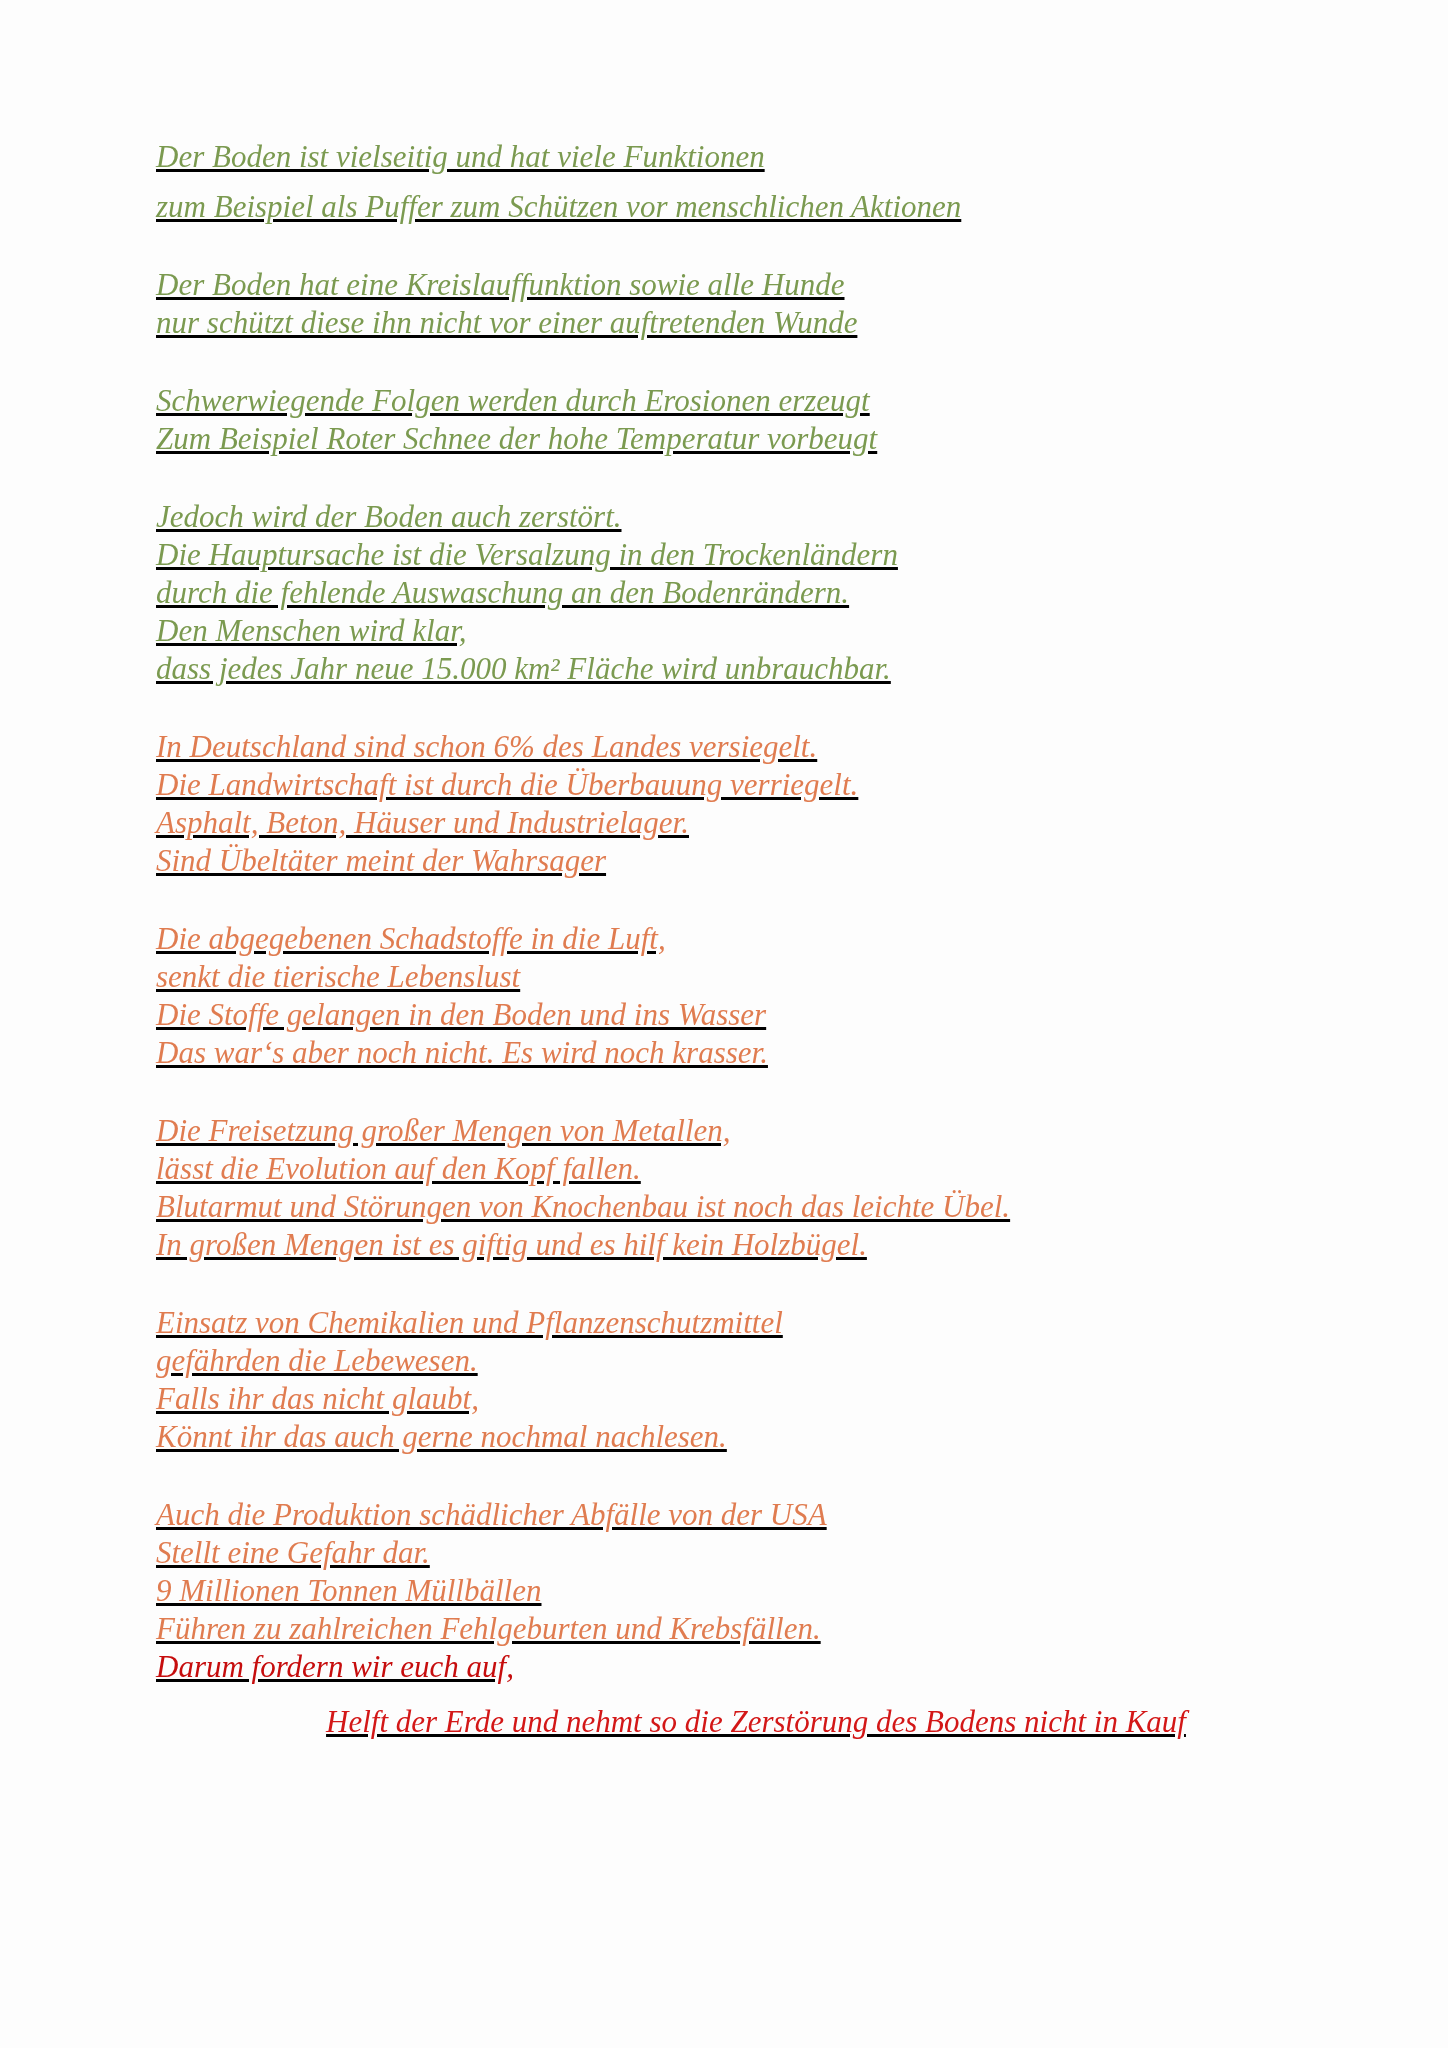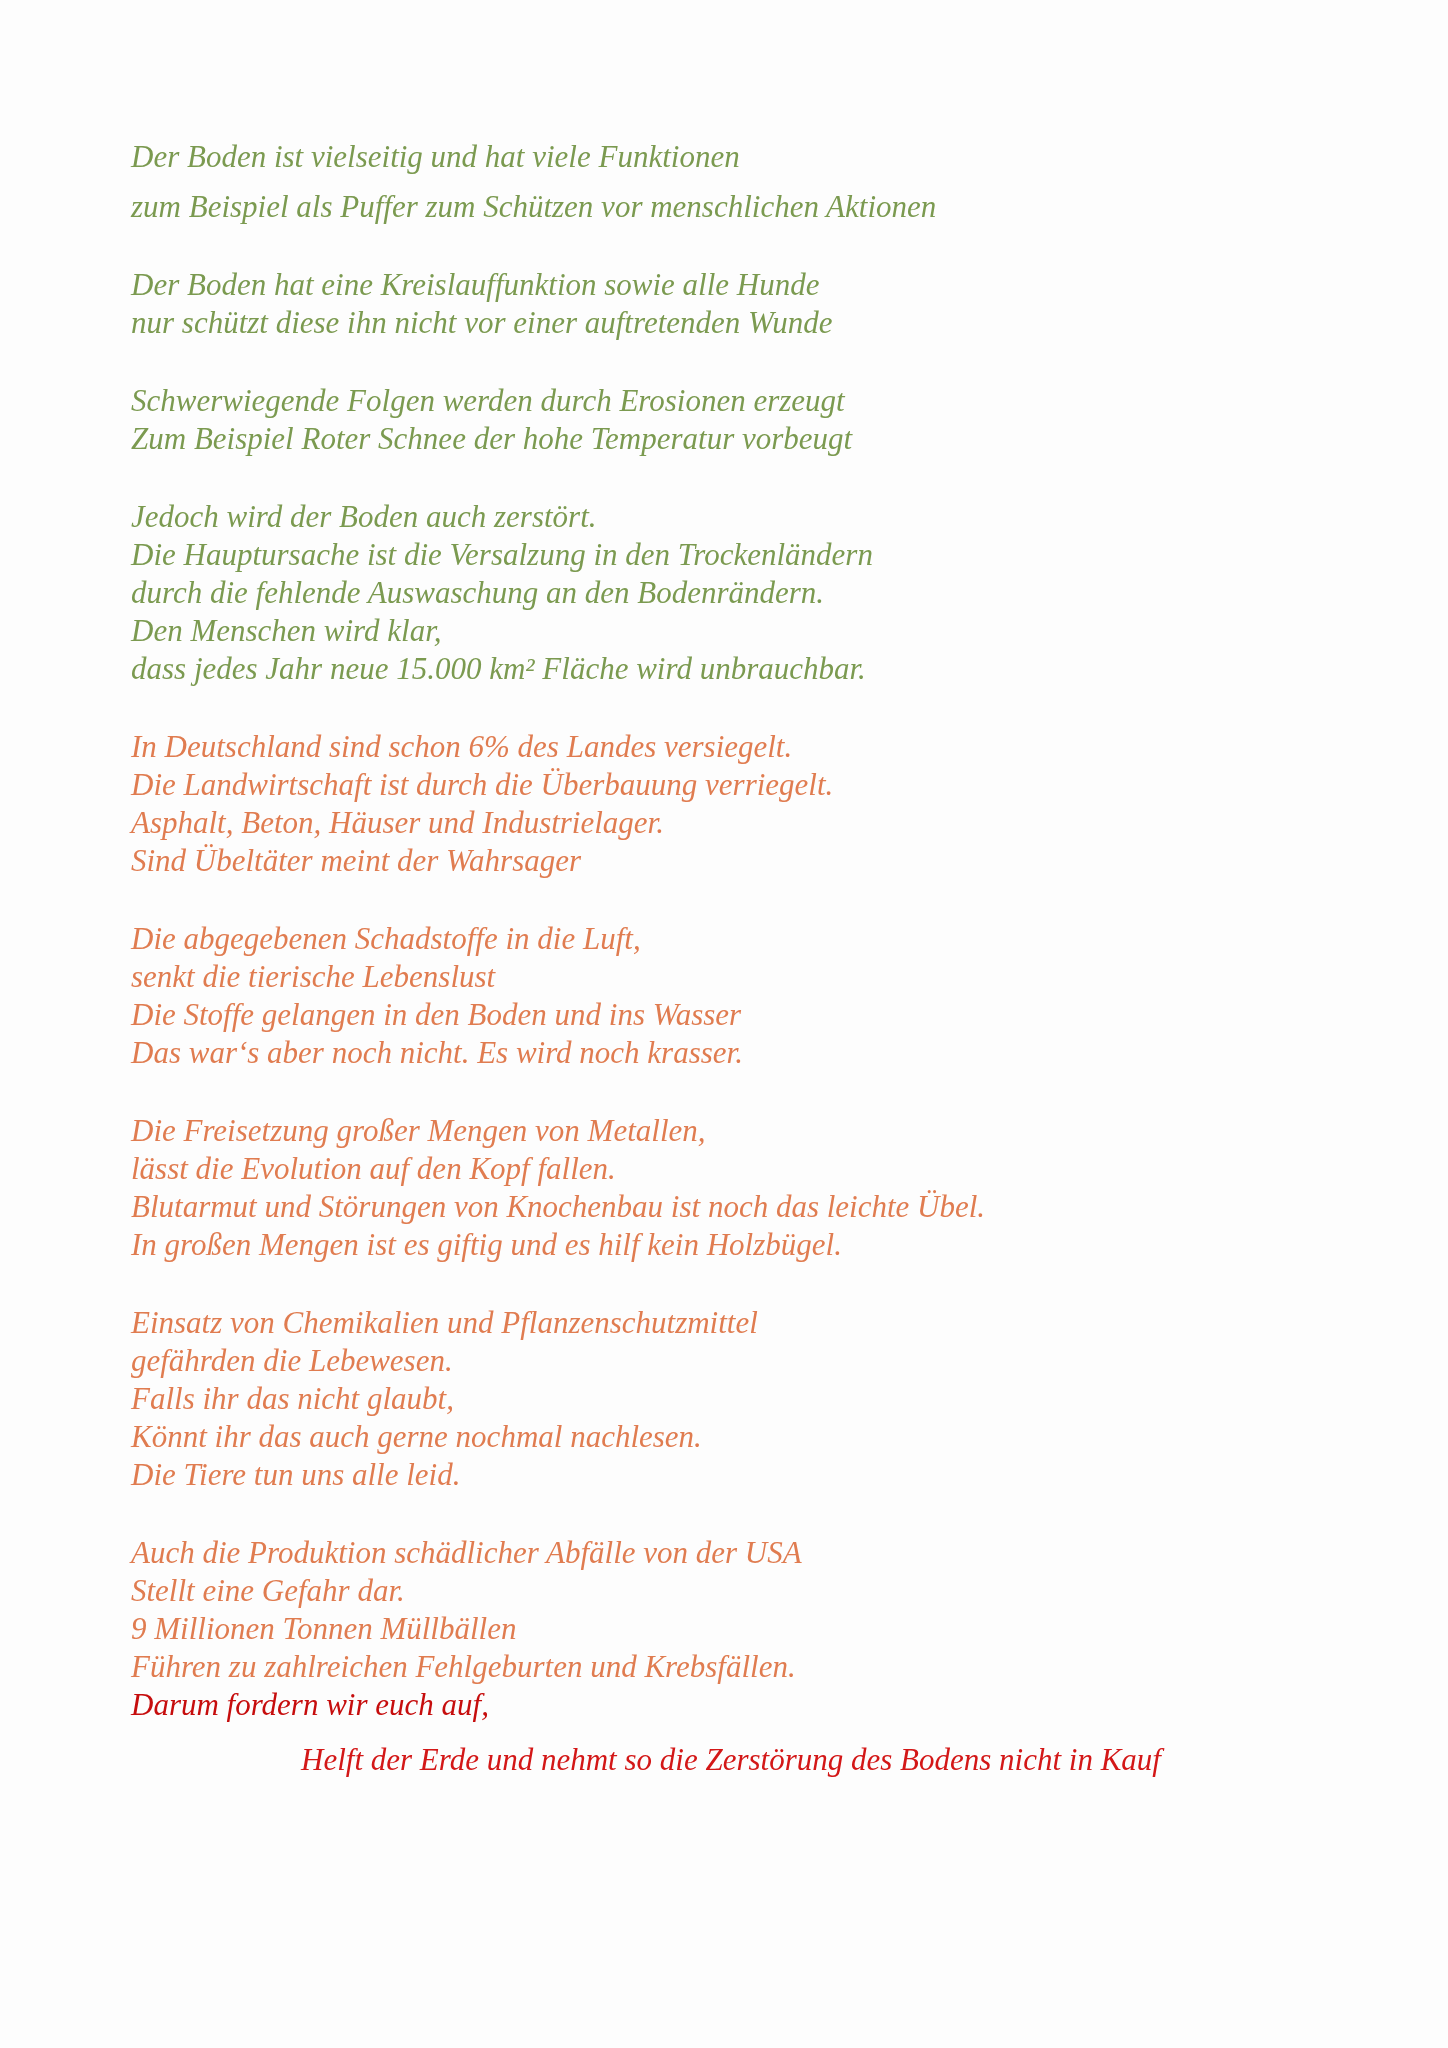--- a/index.html
+++ b/index.html
@@ -11,23 +11,24 @@
     position: relative;
     width: 1448px;
     height: 2048px;
     background: var(--paper, #fdfdfd);
     overflow: hidden;
     font-family: "Liberation Serif", "DejaVu Serif", serif;
     font-style: italic;
   }
   #poem {
     position: absolute;
-    left: 131px;
+    left: 156px;
     top: 138px;
     width: 1200px;
+    text-decoration: underline;
   }
   .stanza {
     margin: 0 0 40px 0;
   }
   
   .stanza:nth-last-child(2) {
     margin-bottom: 17px;
   }
   .stanza:last-child {
     margin-bottom: 0;
@@ -87,21 +88,20 @@
         <div class="line color-orange">Die Freisetzung großer Mengen von Metallen,</div>
         <div class="line color-orange">lässt die Evolution auf den Kopf fallen.</div>
         <div class="line color-orange">Blutarmut und Störungen von Knochenbau ist noch das leichte Übel.</div>
         <div class="line color-orange">In großen Mengen ist es giftig und es hilf kein Holzbügel.</div>
       </div>
       <div class="stanza">
         <div class="line color-orange">Einsatz von Chemikalien und Pflanzenschutzmittel</div>
         <div class="line color-orange">gefährden die Lebewesen.</div>
         <div class="line color-orange">Falls ihr das nicht glaubt,</div>
         <div class="line color-orange">Könnt ihr das auch gerne nochmal nachlesen.</div>
-        <div class="line color-orange">Die Tiere tun uns alle leid.</div>
       </div>
       <div class="stanza">
         <div class="line color-orange">Auch die Produktion schädlicher Abfälle von der USA</div>
         <div class="line color-orange">Stellt eine Gefahr dar.</div>
         <div class="line color-orange">9 Millionen Tonnen Müllbällen</div>
         <div class="line color-orange">Führen zu zahlreichen Fehlgeburten und Krebsfällen.</div>
         <div class="line color-redDark">Darum fordern wir euch auf,</div>
       </div>
       <div class="stanza">
         <div class="line color-red">Helft der Erde und nehmt so die Zerstörung des Bodens nicht in Kauf</div>

